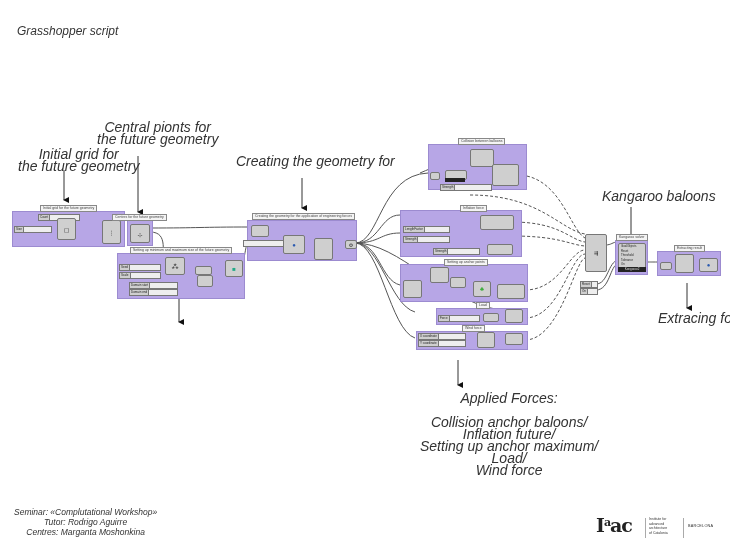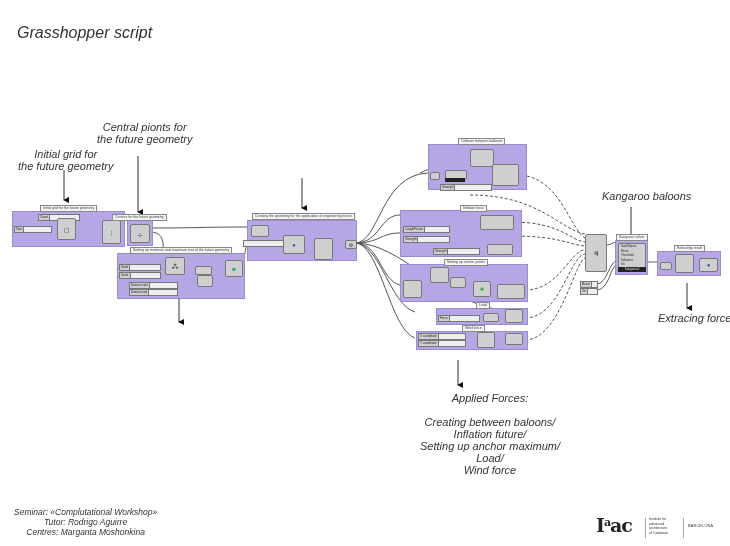--- a/index.html
+++ b/index.html
@@ -1,18 +1,18 @@
 <!DOCTYPE html>
 <html><head>
 <meta charset="utf-8">
 <style>
   html,body{margin:0;padding:0;background:#ffffff;}
   body{width:730px;height:546px;position:relative;overflow:hidden;font-family:"Liberation Sans",sans-serif;color:#333;}
-  .ann{position:absolute;font-style:italic;font-size:11px;line-height:12px;color:#333;text-align:center;white-space:nowrap;}
-  .title{position:absolute;left:17px;top:24px;font-style:italic;font-size:16px;color:#333;}
+  .ann{position:absolute;font-style:italic;font-size:14px;line-height:12px;color:#333;text-align:center;white-space:nowrap;}
+  .title{position:absolute;left:17px;top:24px;font-style:italic;font-size:12px;color:#333;}
   .footer{position:absolute;left:14px;top:507px;font-style:italic;font-size:8.5px;line-height:10px;color:#333;text-align:center;}
   .group{position:absolute;background:#b7a6e6;border:1px solid #9c8bd0;}
   .glabel{position:absolute;background:#f4f4f4;border:1px solid #888;font-size:3.5px;line-height:5px;padding:0 2px;color:#444;white-space:nowrap;}
   .node{position:absolute;background:#cfcfcf;border:1px solid #777;border-radius:2px;}
   .node .gl{position:absolute;left:50%;top:50%;transform:translate(-50%,-50%);font-size:6px;color:#222;}
   .slider{position:absolute;height:5px;background:#eee;border:1px solid #777;}
   .slider .lab{position:absolute;left:0;top:0;height:5px;background:#cfcfcf;border-right:1px solid #777;font-size:3px;line-height:5px;padding:0 1px;color:#222;white-space:nowrap;}
   .darkbar{position:absolute;background:#222;height:4px;}
   svg.wires{position:absolute;left:0;top:0;}
   .logo{position:absolute;left:596px;top:514px;font-family:"DejaVu Serif",serif;font-weight:bold;font-size:19px;color:#222;letter-spacing:-1px;}
@@ -78,33 +78,34 @@
 
 <div class="ann" style="left:18px;top:148px;">
   <div>Initial grid for</div>
   <div>the future geometry</div>
 </div>
 <div class="ann" style="left:97px;top:121px;">
   <div>Central pionts for</div>
   <div>the future geometry</div>
 </div>
 <div class="ann" style="left:236px;top:155px;">
+  <div>Creating the geometry for</div>
 </div>
 <div class="ann" style="left:117px;top:329px;">
 </div>
 <div class="ann" style="left:602px;top:190px;">
   <div>Kangaroo baloons</div>
 </div>
 <div class="ann" style="left:658px;top:312px;">
   <div>Extracing force</div>
 </div>
 <div class="ann" style="left:420px;top:392px;">
   <div>Applied Forces:</div>
   <div style="height:12px"></div>
-  <div>Creating between baloons/</div>
+  <div>Collision anchor baloons/</div>
   <div>Inflation future/</div>
   <div>Setting up anchor maximum/</div>
   <div>Load/</div>
   <div>Wind force</div>
 </div>
 
 <div class="group" style="left:12px;top:211px;width:111px;height:34px;"></div>
 <div class="glabel" style="left:40px;top:205px;">Initial grid for the future geometry</div>
 <div class="slider" style="left:38px;top:214px;width:40px;">
   <span class="lab">Count</span>

